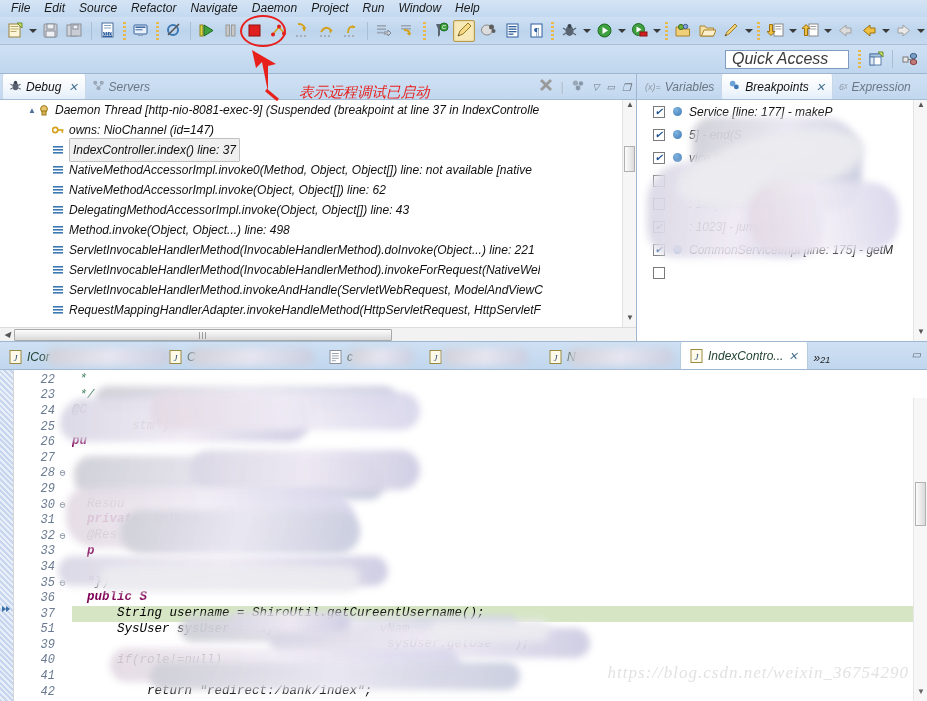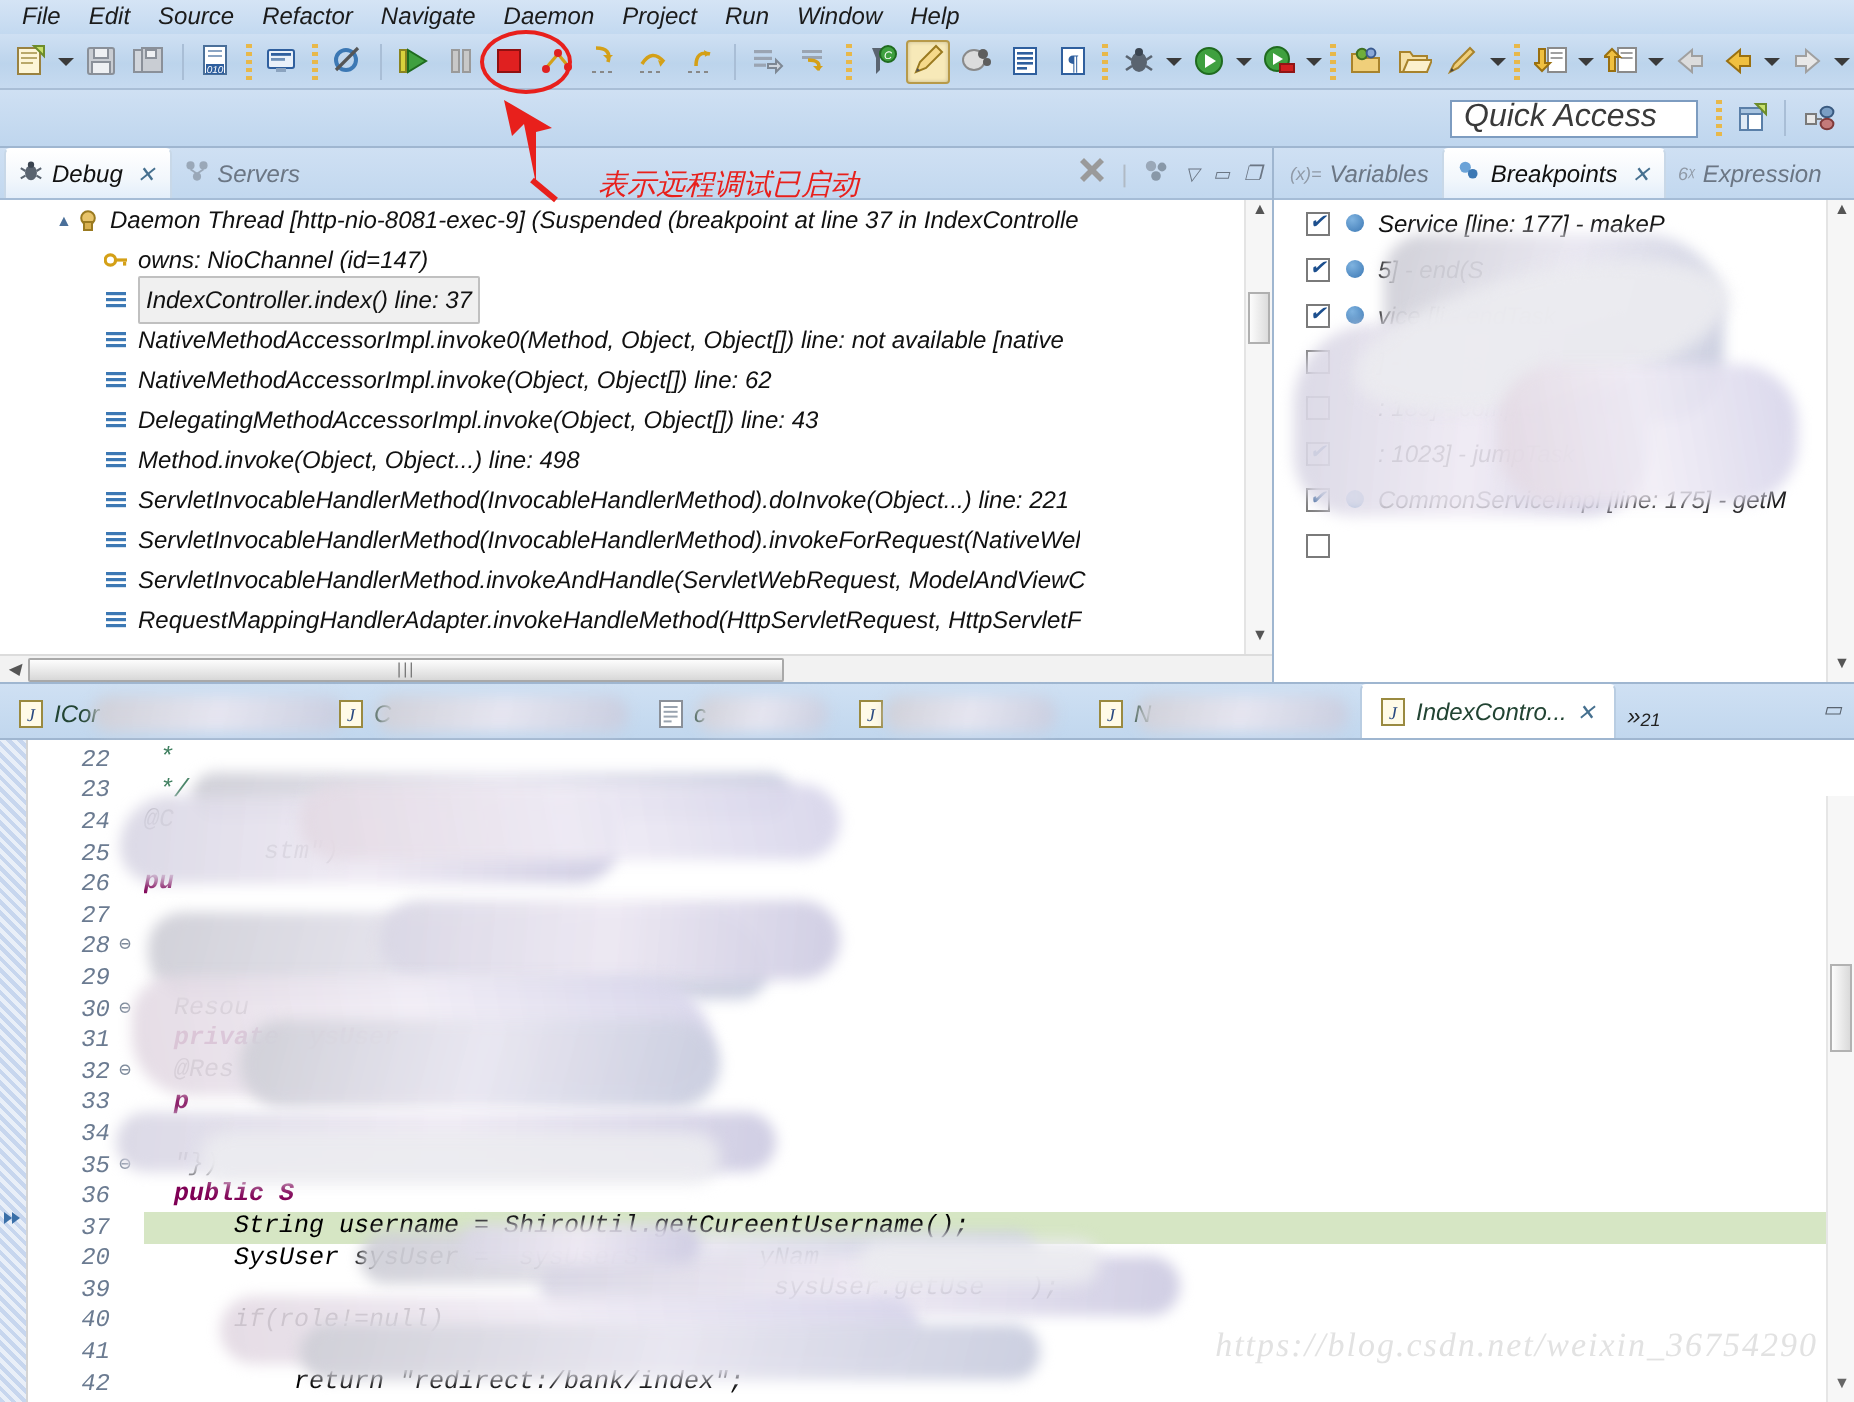--- a/index.html
+++ b/index.html
@@ -924,21 +924,21 @@
           </div>
           <div class="gline">
             <span>36</span>
             <span class="fold"></span>
           </div>
           <div class="gline">
             <span>37</span>
             <span class="fold"></span>
           </div>
           <div class="gline">
-            <span>20</span>
+            <span>51</span>
             <span class="fold"></span>
           </div>
           <div class="gline">
             <span>39</span>
             <span class="fold"></span>
           </div>
           <div class="gline">
             <span>40</span>
             <span class="fold"></span>
           </div>

